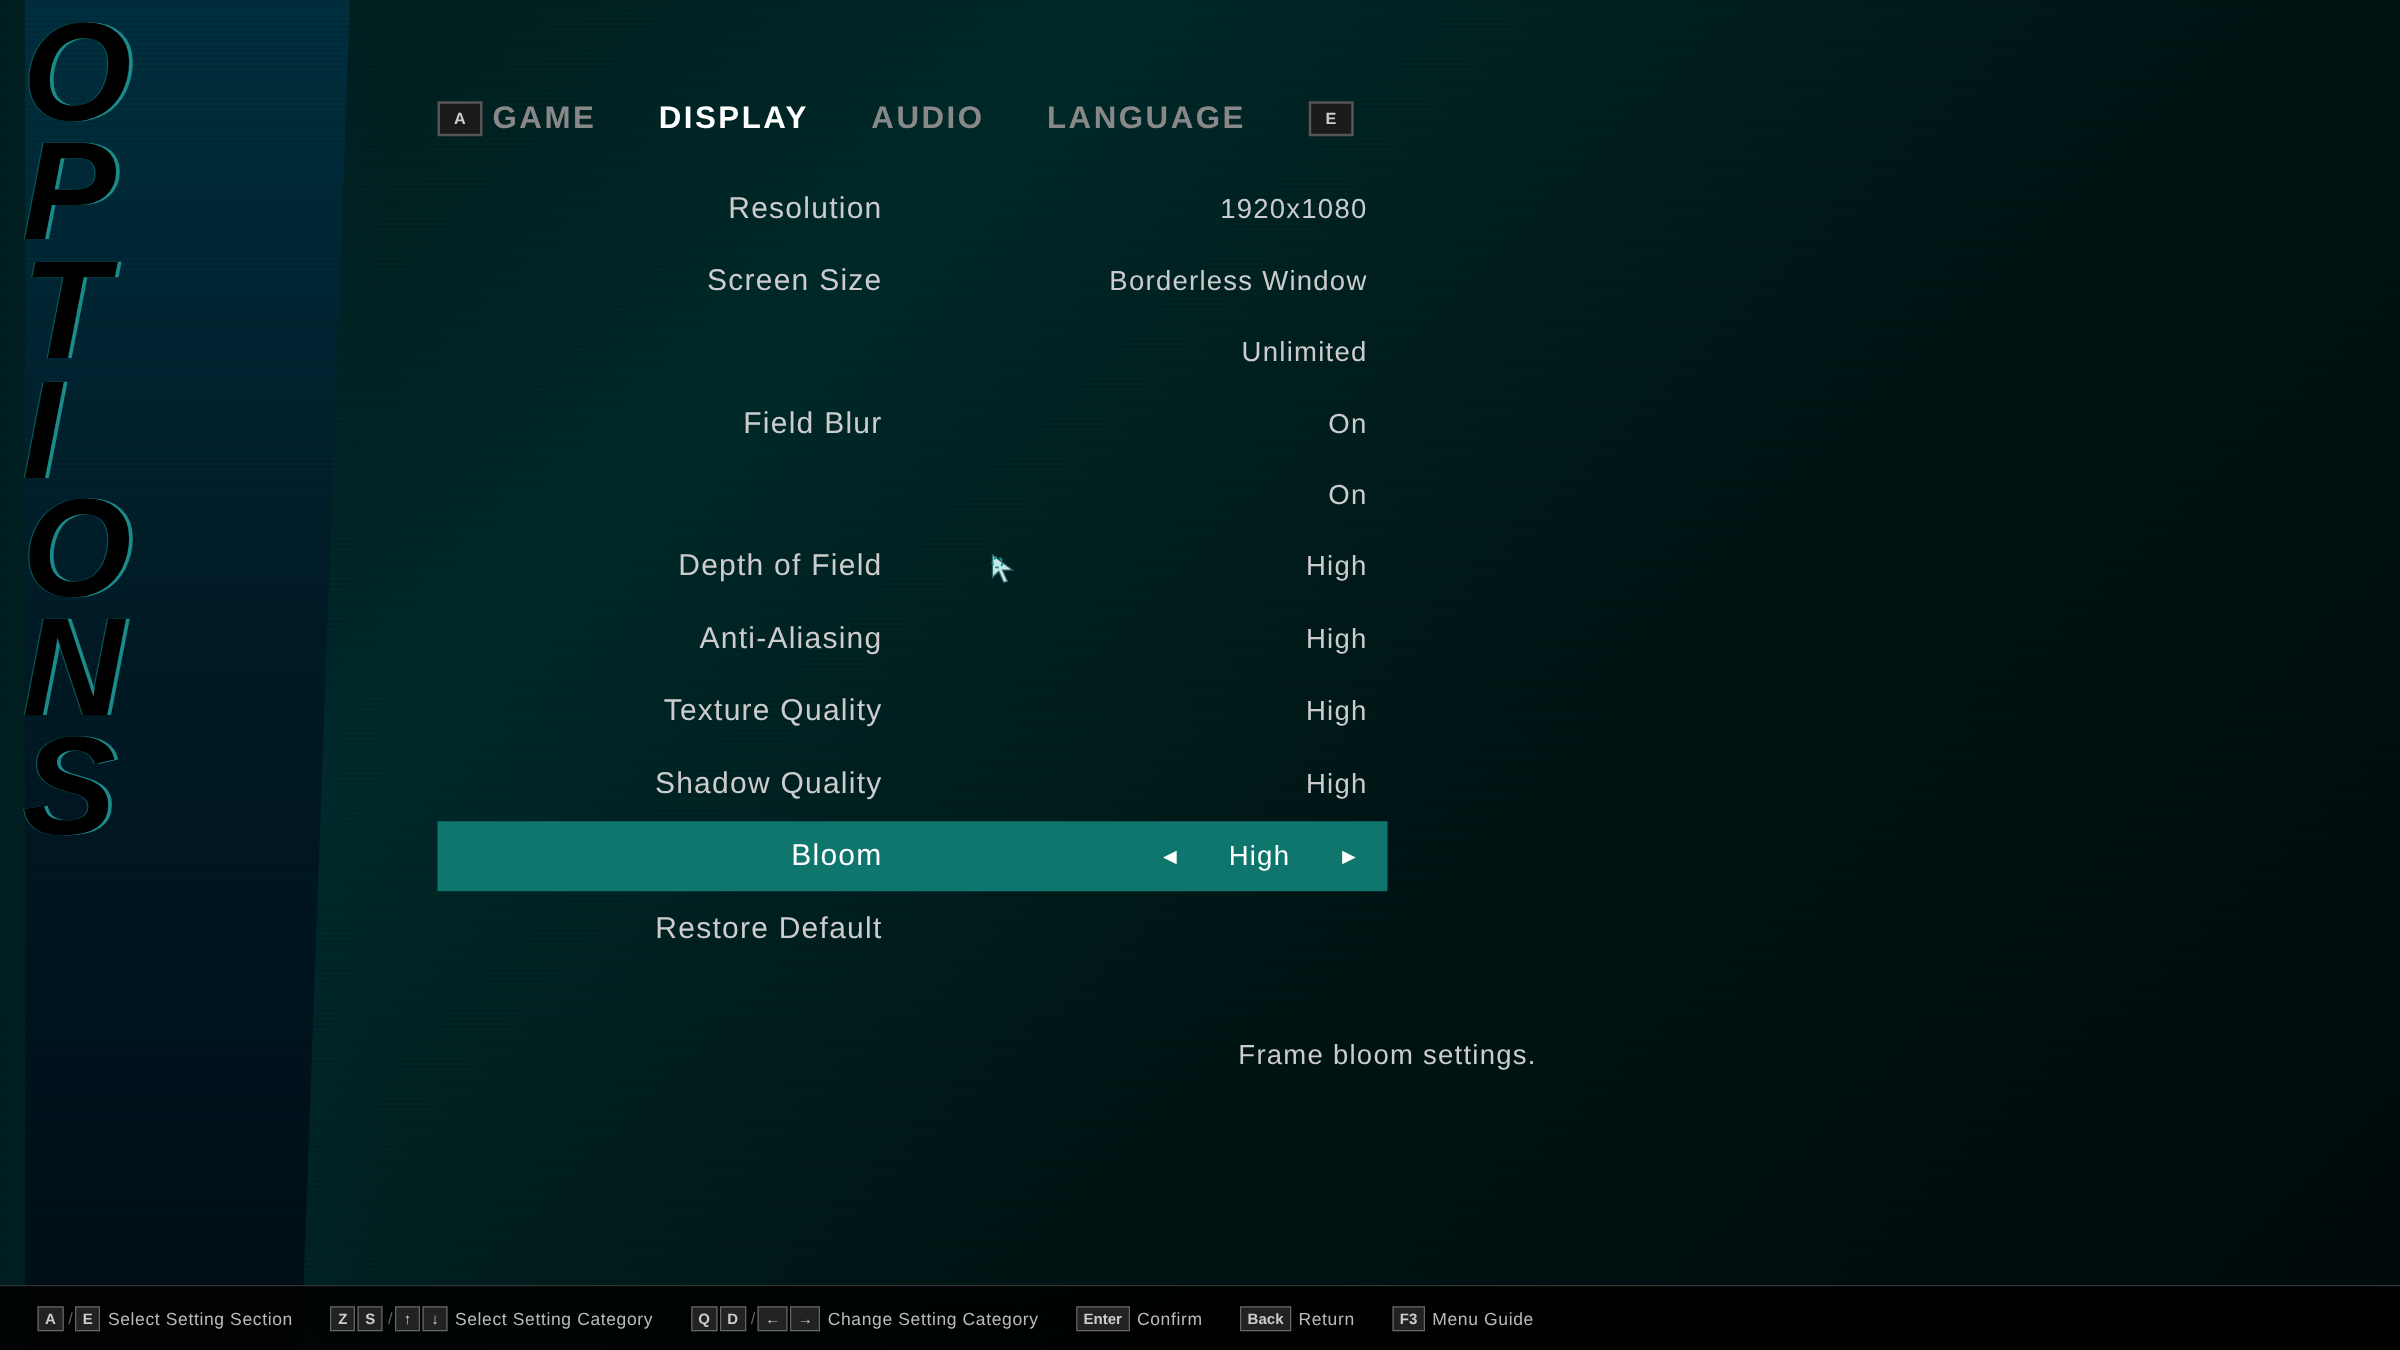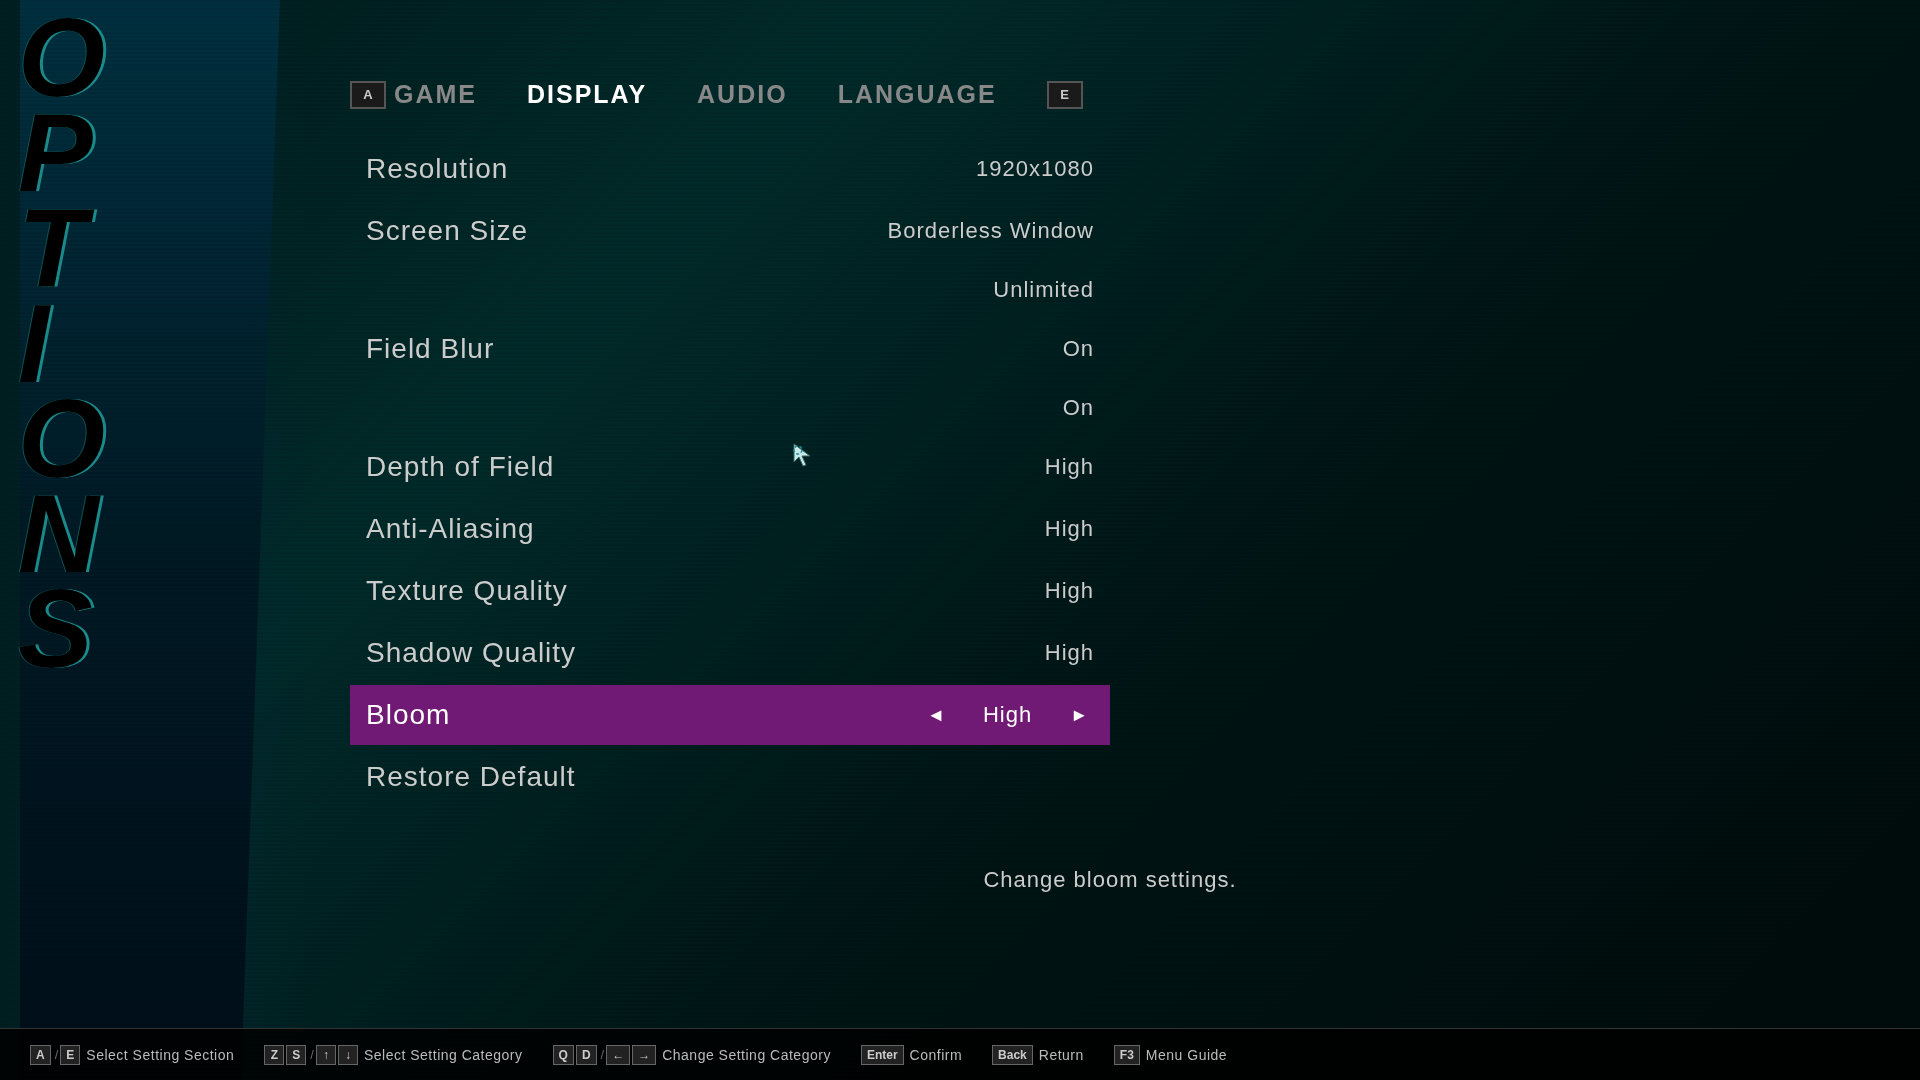--- a/index.html
+++ b/index.html
@@ -119,29 +119,30 @@
 
     .setting-row {
       display: flex;
       align-items: center;
       padding: 14px 16px;
       margin-bottom: 2px;
       position: relative;
     }
 
     .setting-row.selected {
-      background: #701a75;
+      background: #0f766e;
     }
 
     .setting-name {
-      font-size: 28px;
+      font-size: 24px;
       color: #ccc;
       font-weight: 500;
       letter-spacing: 1px;
       min-width: 340px;
+      text-align: right;
     }
 
     .setting-row.selected .setting-name {
       color: #fff;
     }
 
     .setting-value {
       font-size: 22px;
       color: #ccc;
       font-weight: 500;
@@ -346,21 +347,21 @@
         <span class="arrow-btn arrow-right">►</span>
       </div>
     </div>
 
     <div class="setting-row">
       <span class="setting-name">Restore Default</span>
     </div>
 
   </div>
 
-  <div class="description">Change bloom settings.</div>
+  <div class="description">Frame bloom settings.</div>
 
 </div>
 
 <div class="bottom-bar">
 
   <div class="bottom-hint">
     <span class="hint-key">A</span>
     <span class="hint-sep">/</span>
     <span class="hint-key">E</span>
     <span class="hint-text">Select Setting Section</span>

